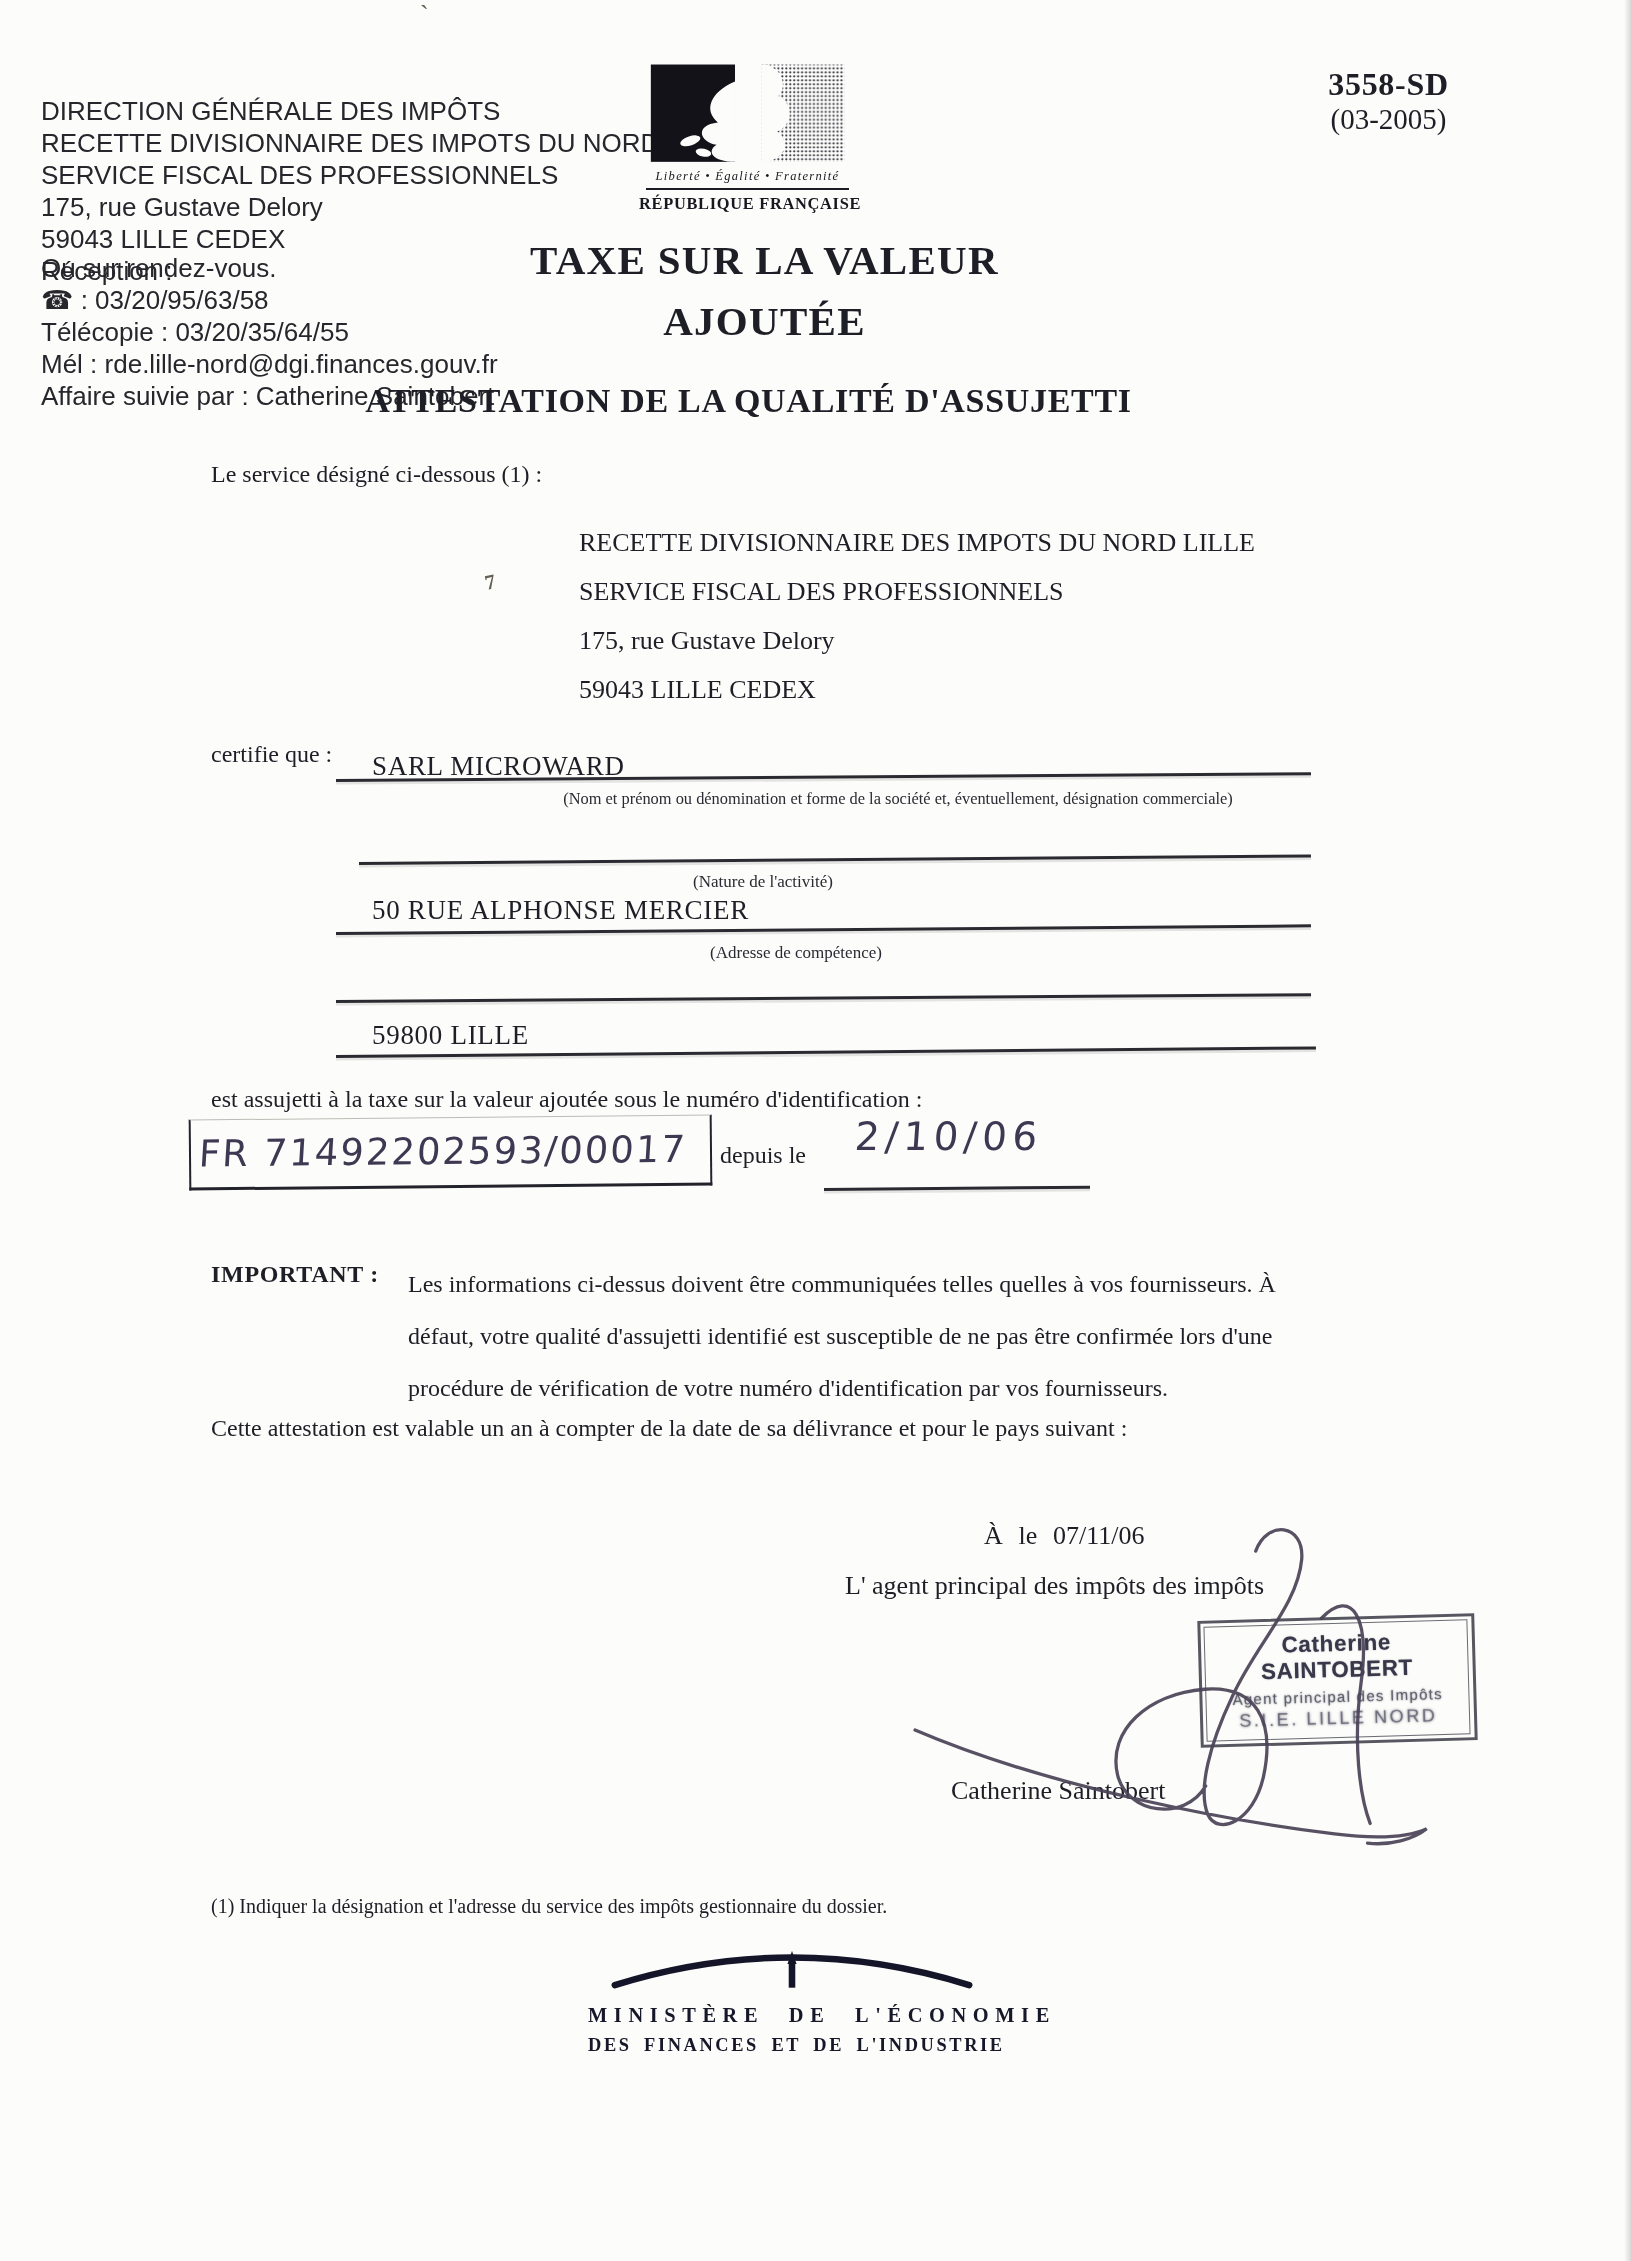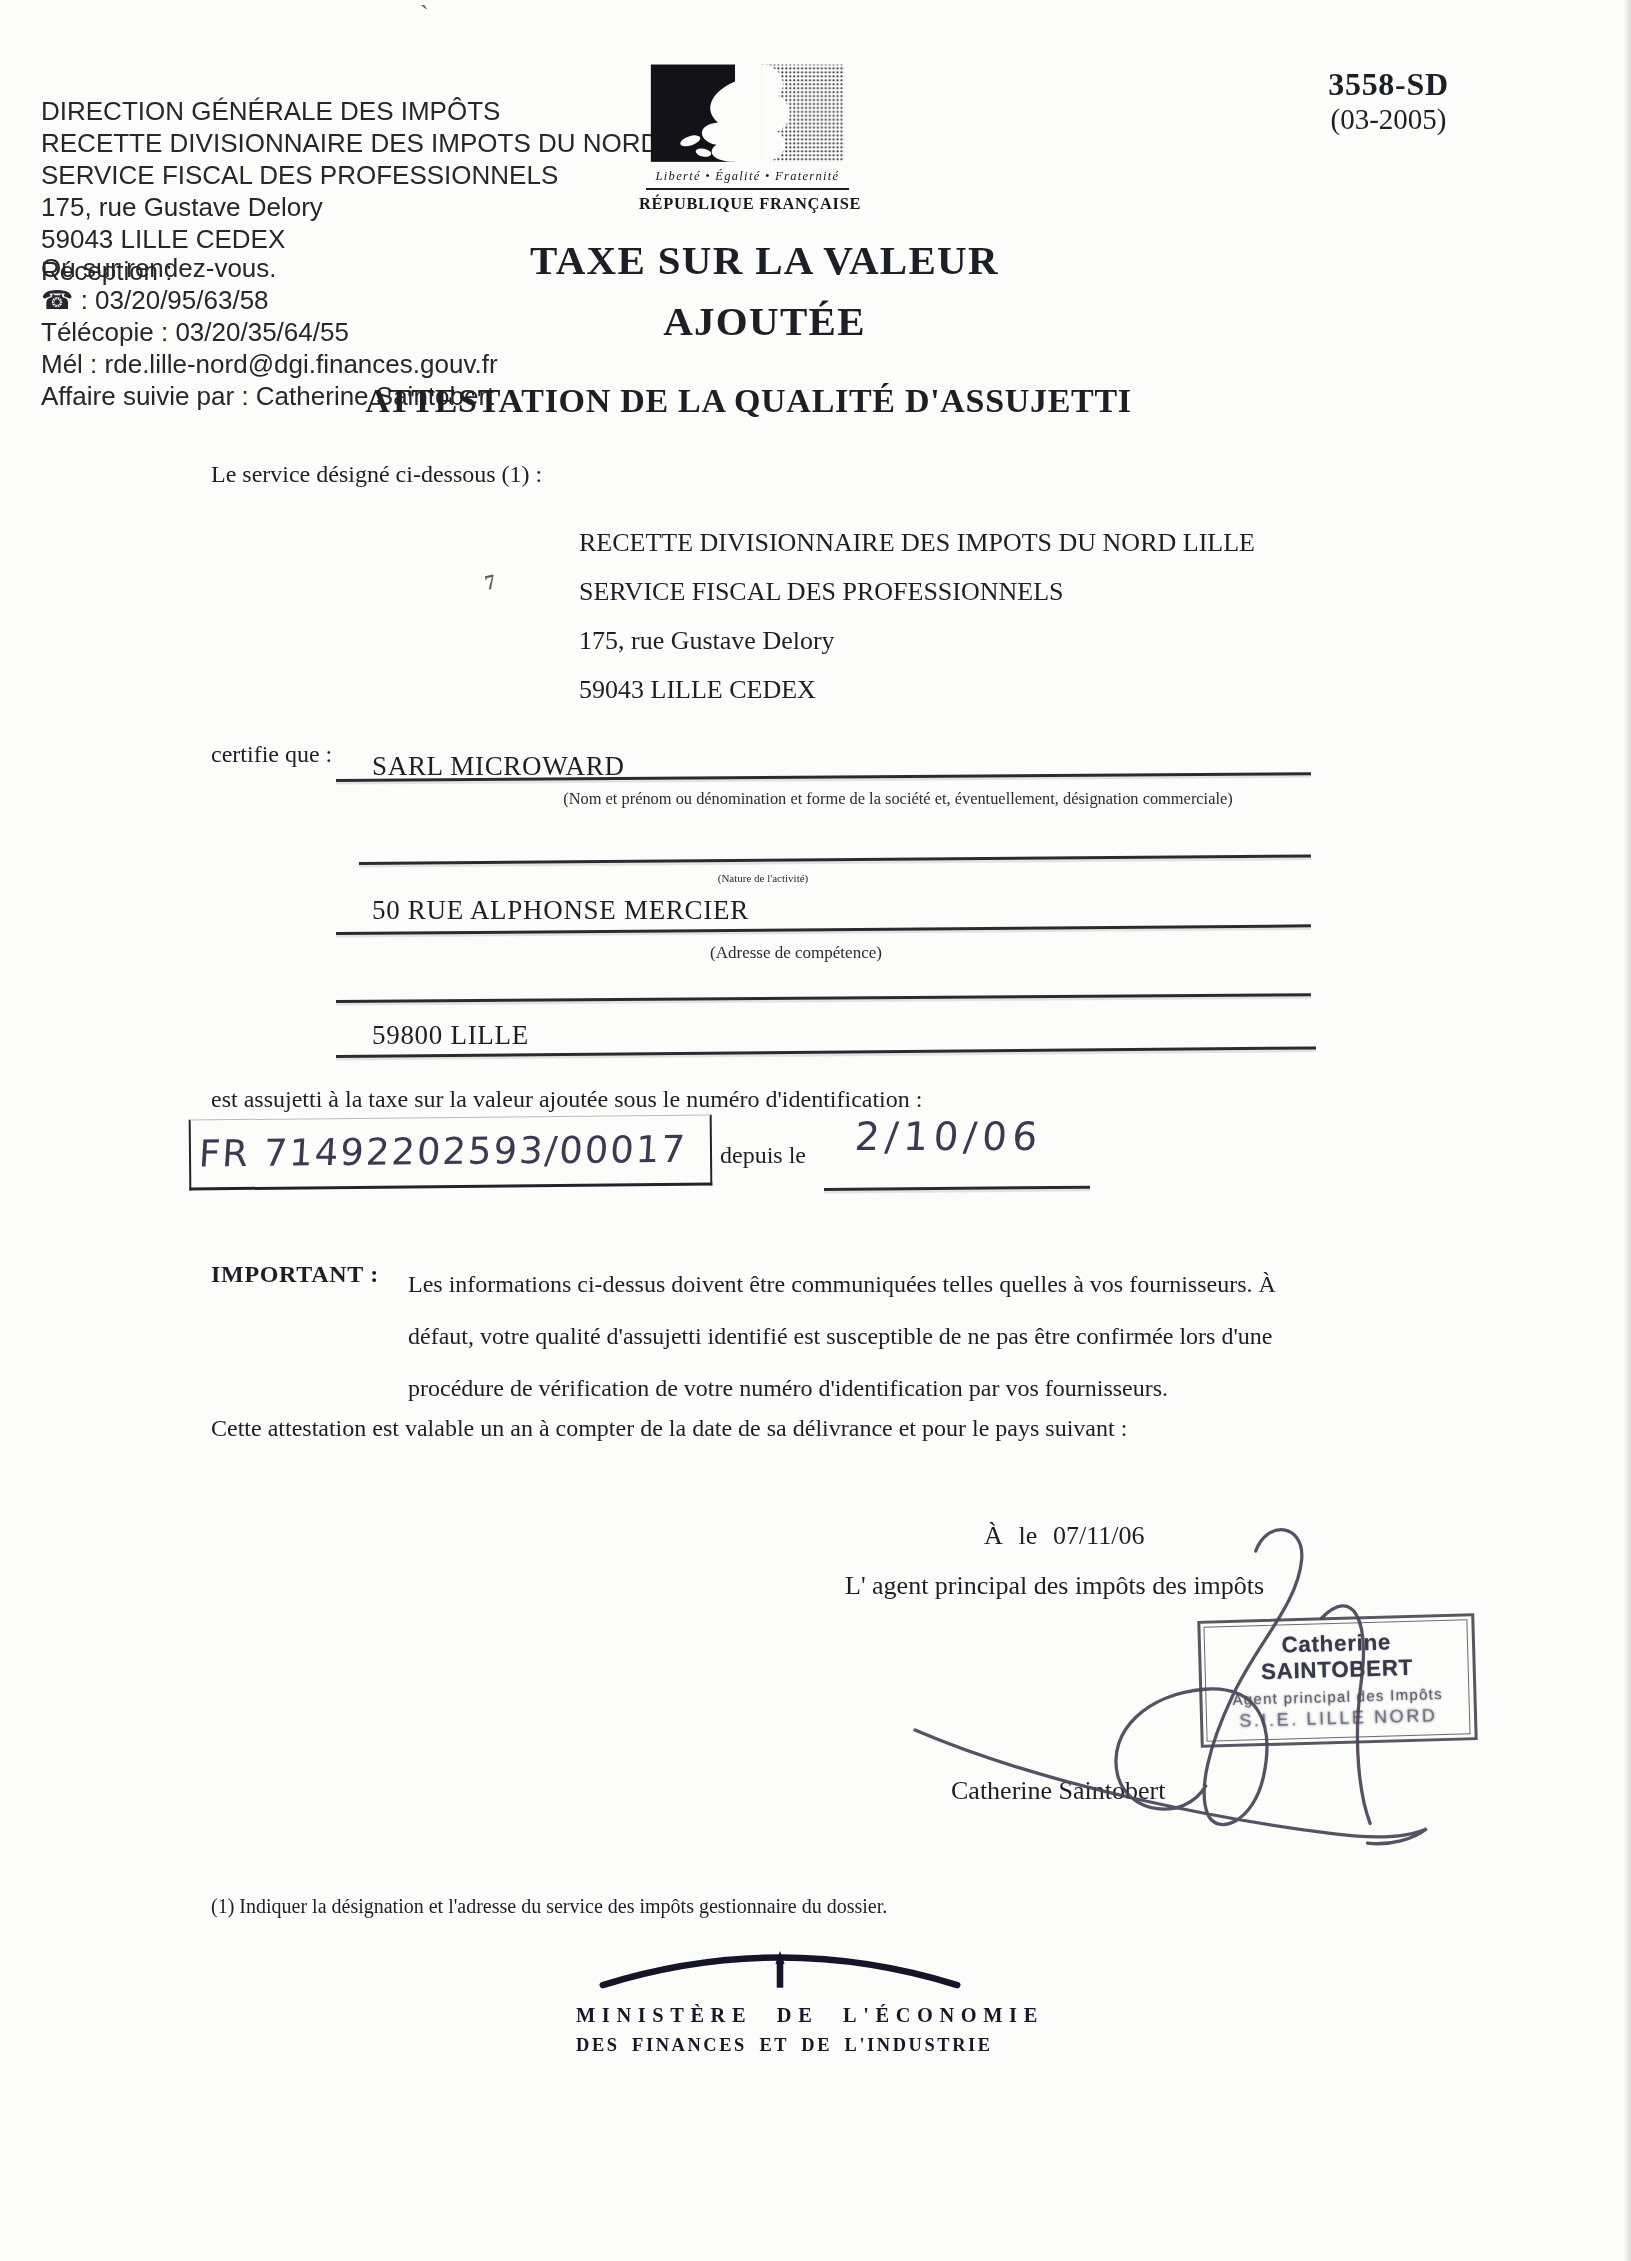--- a/index.html
+++ b/index.html
@@ -33,21 +33,21 @@
   .stamp{width:264px;border:3.3px solid rgba(58,58,70,.85);padding:3.3px;transform:rotate(-1.6deg);
          background:rgba(255,255,255,.0);}
   .stamp-inner{border:1.3px solid rgba(58,58,70,.75);text-align:center;padding:6.6px 4px 8px 4px;}
   .stamp-name{font-family:"Liberation Sans","DejaVu Sans",sans-serif;font-size:22.4px;font-weight:bold;
          letter-spacing:0.7px;color:#38384a;text-shadow:0 0 1.3px rgba(56,56,74,.55);}
   .stamp-title{font-family:"Liberation Sans","DejaVu Sans",sans-serif;font-size:15px;color:rgba(70,70,88,.72);
          text-shadow:0 0 2px rgba(70,70,88,.8);margin-top:5.3px;letter-spacing:1.3px;}
   .stamp-office{font-family:"Liberation Sans","DejaVu Sans",sans-serif;font-size:18px;color:rgba(75,75,95,.6);
          text-shadow:0 0 2.6px rgba(75,75,95,.85);margin-top:2.6px;letter-spacing:2.6px;}
   .footnote{font-size:20px;}
-  .ministry{width:408px;text-align:left;}
+  .ministry{width:408px;text-align:left;margin-left:12px;}
   .min1{font-size:20.4px;font-weight:bold;letter-spacing:6.6px;word-spacing:13px;color:#17172a;margin-top:14.5px;white-space:nowrap;}
   .min2{font-size:18.4px;font-weight:bold;letter-spacing:2.6px;word-spacing:5.3px;color:#17172a;margin-top:8px;white-space:nowrap;}
   .logo-block{width:217px;text-align:center;color:#17171f;}
   .logo-motto{font-size:12.5px;font-style:italic;letter-spacing:1.3px;margin-top:2.6px;white-space:nowrap;}
   .logo-sep{height:2px;background:#1b1b24;margin:4px 6.6px 4px 6.6px;}
   .logo-caption{font-size:16.4px;font-weight:bold;letter-spacing:0.7px;white-space:nowrap;}
   .artifact{color:#4a4336;opacity:.85;}
   svg{display:block;}
 </style>
 </head>
@@ -114,21 +114,21 @@
 
   <div class="abs artifact" style="left:485px;top:570px;font-size:21px;font-weight:bold;transform:rotate(-12deg);">7</div>
   <div class="abs artifact" style="left:420px;top:0px;font-size:26px;">`</div>
 
   <div class="abs body-text" style="left:211px;top:741px;">certifie que :</div>
   <div class="abs value-caps" style="left:372px;top:703px;margin-top:48px;">SARL MICROWARD</div>
   <div class="abs rule" style="left:336px;top:779px;width:975px;transform:rotate(-0.4deg);"></div>
   <div class="abs caption" style="left:487px;top:789px;width:822px;">(Nom et prénom ou dénomination et forme de la société et, éventuellement, désignation commerciale)</div>
 
   <div class="abs rule" style="left:359px;top:862px;width:952px;transform:rotate(-0.45deg);"></div>
-  <div class="abs caption" style="left:592px;top:872px;width:342px;font-size:11px;">(Nature de l'activité)</div>
+  <div class="abs caption" style="left:592px;top:872px;width:342px;font-size:17px;">(Nature de l'activité)</div>
 
   <div class="abs value-caps" style="left:372px;top:895px;">50 RUE ALPHONSE MERCIER</div>
   <div class="abs rule" style="left:336px;top:932px;width:975px;transform:rotate(-0.45deg);"></div>
   <div class="abs caption" style="left:625px;top:943px;width:342px;font-size:17px;">(Adresse de compétence)</div>
 
   <div class="abs rule" style="left:336px;top:1000px;width:975px;transform:rotate(-0.4deg);"></div>
 
   <div class="abs value-caps" style="left:372px;top:1020px;">59800 LILLE</div>
   <div class="abs rule" style="left:336px;top:1055px;width:980px;transform:rotate(-0.5deg);"></div>
 

